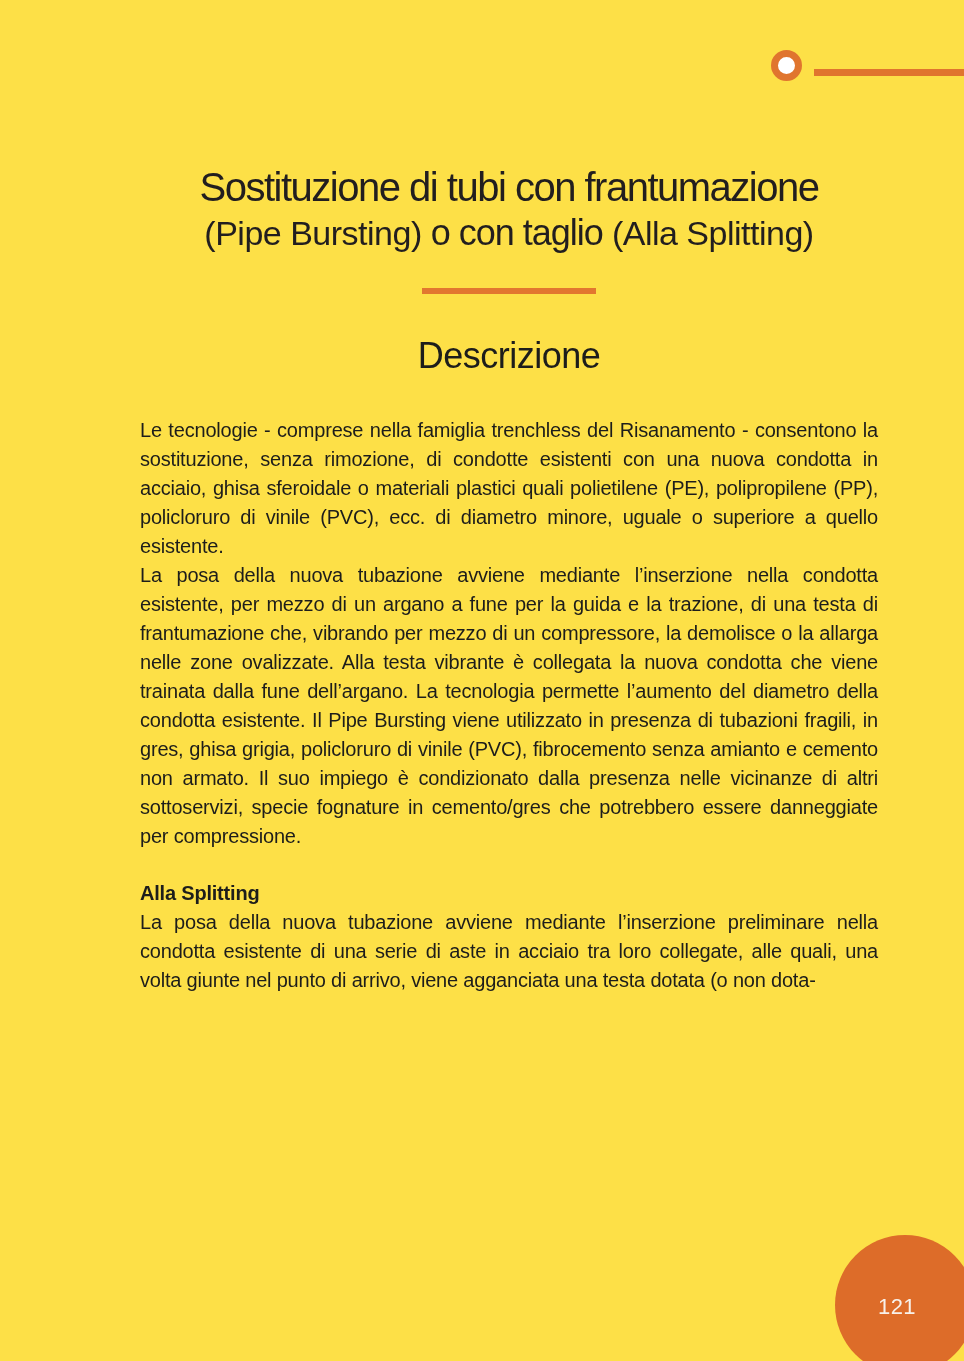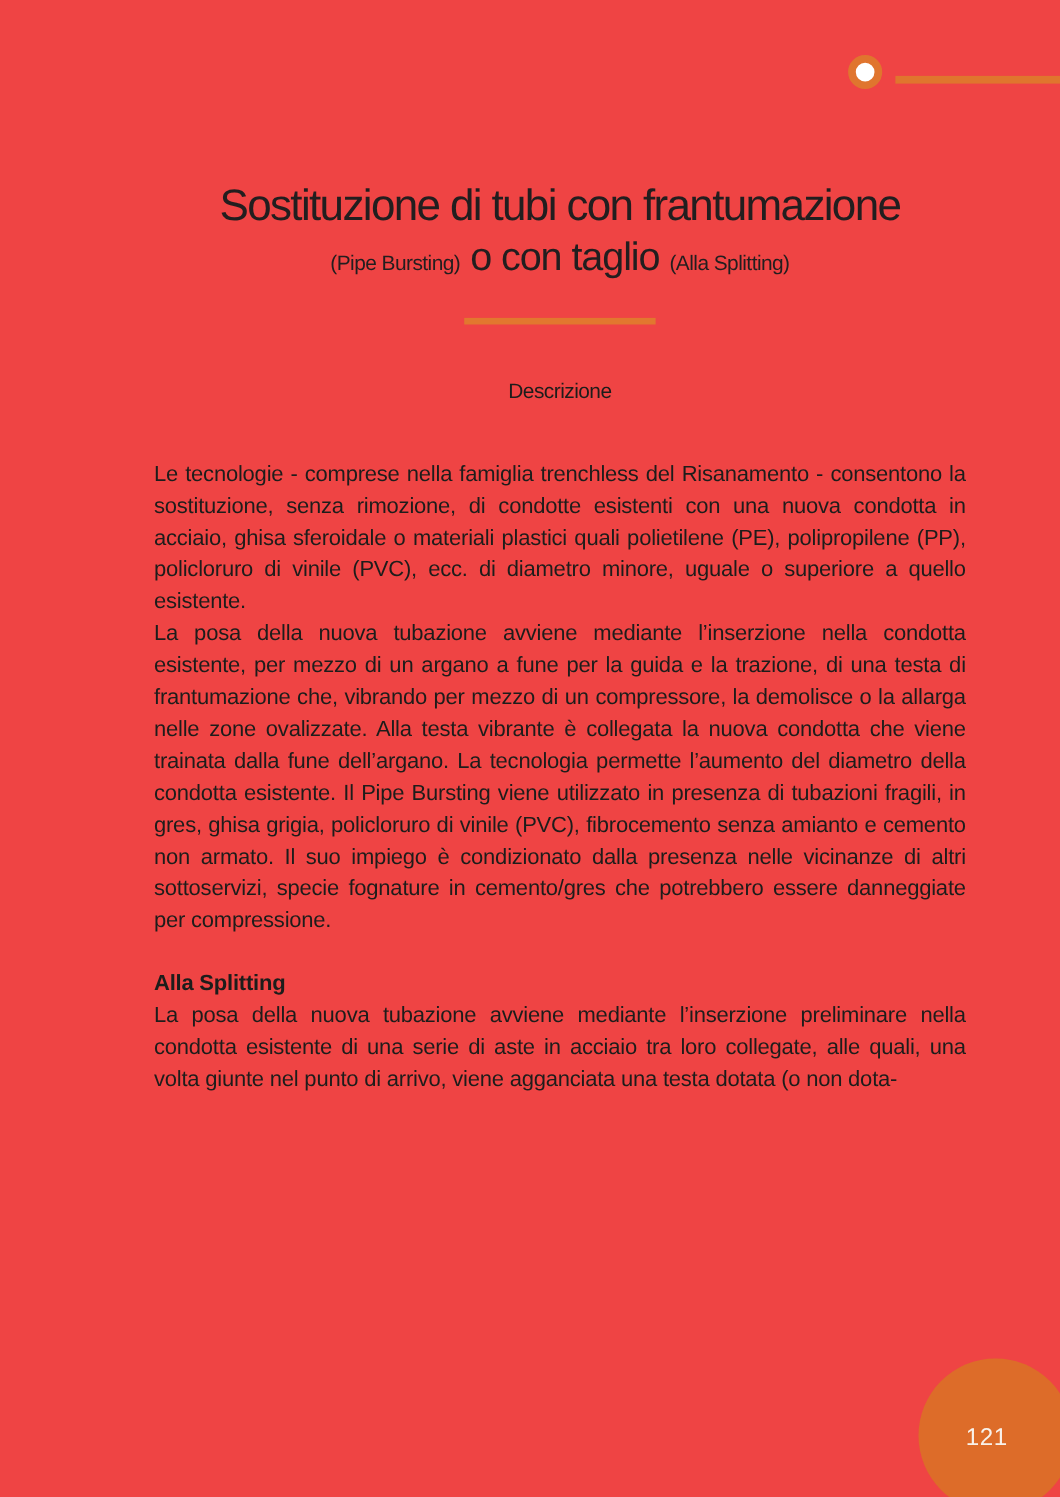--- a/index.html
+++ b/index.html
@@ -2,21 +2,21 @@
 <html><head>
 <meta charset="utf-8">
 <style>
   * { box-sizing: border-box; }
   html, body { margin: 0; padding: 0; background: #ffffff; }
 
   .page {
     position: relative;
     width: 964px;
     height: 1361px;
-    background: #ef4444;
+    background: #fde047;
     overflow: hidden;
     font-family: "Liberation Sans", sans-serif;
     color: #1d1d1b;
   }
 
   
   .decor-ring {
     position: absolute;
     left: 771px;
     top: 50px;
@@ -51,34 +51,34 @@
     letter-spacing: -1.5px;
     color: #221e1f;
   }
   .subtitle {
     margin-top: 5px;
     text-align: center;
     line-height: 40px;
     color: #221e1f;
     white-space: nowrap;
   }
-  .sub-small { font-size: 19px; letter-spacing: -0.5px; }
+  .sub-small { font-size: 34px; letter-spacing: -0.5px; }
   .sub-large { font-size: 36px; letter-spacing: -1px; margin: 0 9px; }
 
   .title-rule {
     width: 174px;
     height: 6px;
     background: #e2772f;
     margin: 28px auto 0 auto;
   }
 
   .section-heading {
     margin: 46px 0 0 0;
     text-align: center;
-    font-size: 19px;
+    font-size: 36px;
     line-height: 32px;
     font-weight: 400;
     letter-spacing: -0.5px;
     color: #1d1d1b;
   }
 
   .body-par {
     margin: 0;
     font-size: 20px;
     line-height: 29px;

